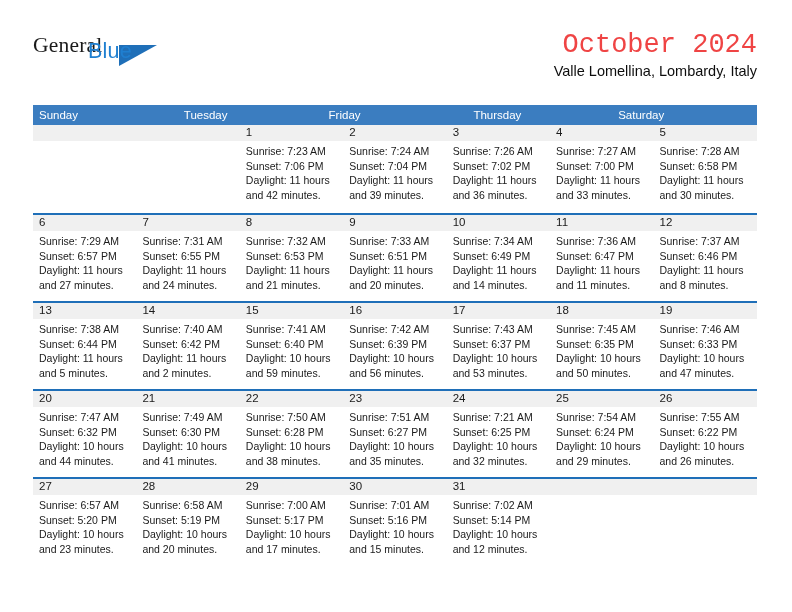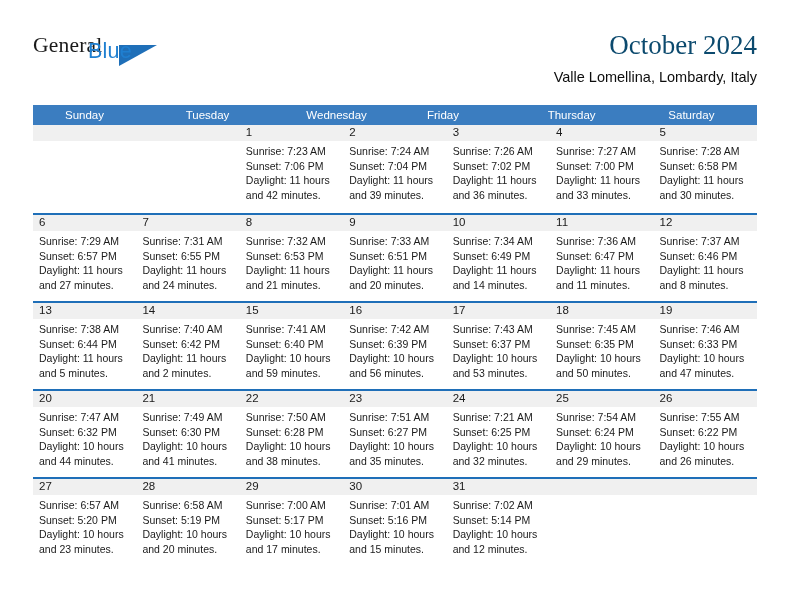--- a/index.html
+++ b/index.html
@@ -62,27 +62,26 @@
 
   .title-block {
     position: absolute;
     right: 0;
     top: 0;
     text-align: right;
   }
   .cal-title {
     font-size: 27px;
     line-height: 34px;
-    color: #0c4a6e;
+    color: #ef4444;
     font-weight: normal;
-    font-family: Liberation Serif, serif;
+    font-family: Liberation Mono, monospace;
     white-space: nowrap;
   }
   .cal-subtitle {
-    margin-top: 6px;
     font-size: 14.5px;
     line-height: 18px;
     color: #0d0d0d;
     font-family: "Liberation Sans", sans-serif;
     white-space: nowrap;
   }
 
   
   .calendar {
     position: absolute;
@@ -98,21 +97,20 @@
   }
   .weekday-cell {
     flex: 1 1 0;
     color: #ffffff;
     font-size: 11.5px;
     line-height: 20px;
     padding-left: 6px;
     box-sizing: border-box;
     white-space: nowrap;
     overflow: hidden;
-    margin-left: 26px;
   }
 
   .week-row {
     display: flex;
     border-top: 2px solid #1f6fb8;
     height: 88px;
     box-sizing: border-box;
   }
   .week-row.first {
     border-top: none;
@@ -163,21 +161,20 @@
     <div class="cal-title">October 2024</div>
     <div class="cal-subtitle">Valle Lomellina, Lombardy, Italy</div>
   </div>
 
 </div>
 
 <div class="calendar">
   <div class="weekday-row" id="weekday-row">
       <div class="weekday-cell">Sunday</div>
       <div class="weekday-cell">Tuesday</div>
-      <div class="weekday-cell">Wednesday</div>
       <div class="weekday-cell">Friday</div>
       <div class="weekday-cell">Thursday</div>
       <div class="weekday-cell">Saturday</div>
     </div>
   <div id="weeks-container">
       <div class="week-row first">
         <div class="day-cell empty">
           <div class="day-number-band"></div>
           <div class="day-lines"></div>
         </div>

